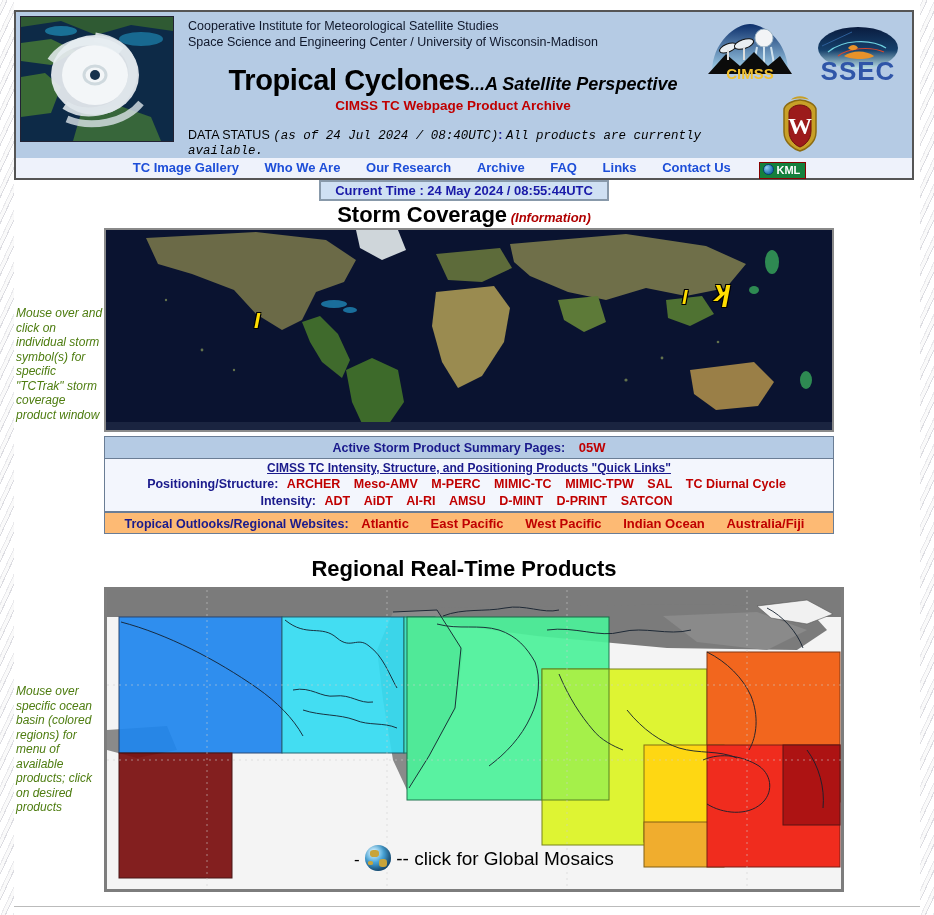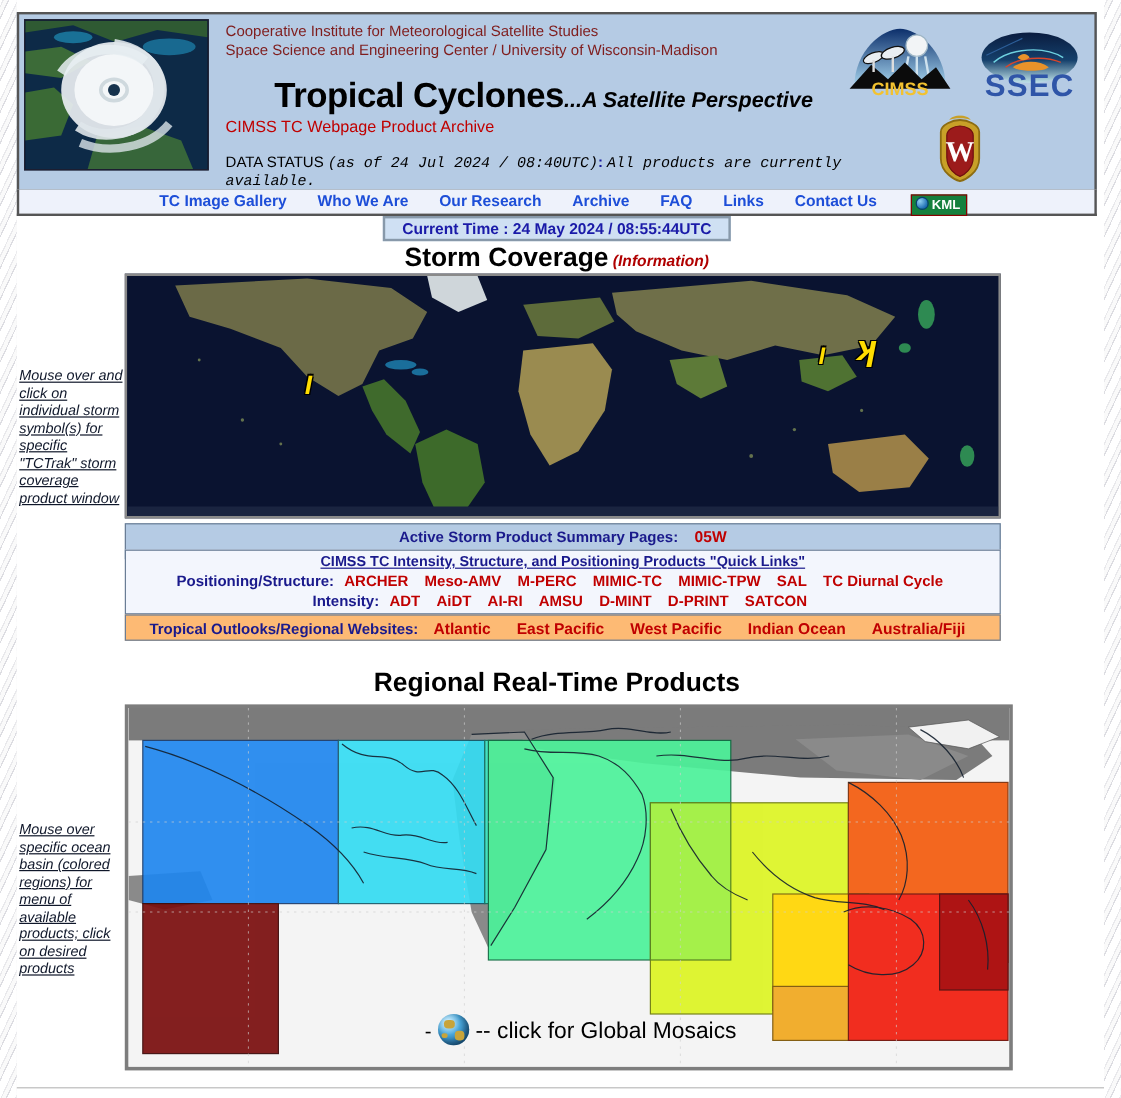--- a/index.html
+++ b/index.html
@@ -27,25 +27,25 @@
   .header-table{
     position:absolute;left:0;top:10px;width:900px;height:150px;
     border:2px solid #555;background:#b5cbe4;box-sizing:border-box;
   }
   .hdr-thumb{
     position:absolute;left:4px;top:4px;width:152px;height:124px;
     border:1px solid #223;overflow:hidden;background:#0a1630;
   }
   .hdr-thumb svg{display:block;}
   .hdr-text{position:absolute;left:172px;top:6px;width:530px;}
-  .inst1,.inst2{font-size:12.5px;line-height:16px;color:#7f1d1d;}
+  .inst1,.inst2{font-size:12.5px;line-height:16px;color:#0f172a;}
   .title-row{margin-top:14px;text-align:center;}
   .title-main{font-size:29px;font-weight:bold;letter-spacing:-.4px;}
   .title-sub{font-size:18px;font-weight:bold;font-style:italic;}
-  .title-red{display:block;color:#c00000;font-weight:normal;font-size:13.5px;margin-top:1px;}
+  .title-red{display:block;text-align:center;color:#c00000;font-weight:bold;font-size:13.5px;margin-top:1px;}
   .datastatus{margin-top:15px;font-size:12.5px;}
   .datastatus b{font-weight:normal;}
   .datastatus i{font-style:italic;font-family:Liberation Mono, monospace;}
   .ds-colon{color:#1a1a9c;font-weight:bold;}
 
   .logos{position:absolute;right:6px;top:4px;width:200px;height:140px;}
   .logo-cimss{position:absolute;left:0;top:6px;}
   .logo-ssec{position:absolute;left:108px;top:10px;}
   .logo-w{position:absolute;left:72px;top:80px;}
 
@@ -79,21 +79,21 @@
   }
 
   
   .section-heading{position:absolute;width:900px;text-align:center;}
   .sh-main{font-size:22px;font-weight:bold;}
   .sh-note{font-size:13px;font-weight:bold;font-style:italic;color:#b00000;cursor:pointer;}
 
   
   .sidenote{
     position:absolute;width:88px;font-size:12px;font-style:italic;
-    line-height:14.5px;color:#0f172a;text-decoration:underline;
+    line-height:14.5px;color:#4d7c0f;
   }
   .sc-map-frame{
     position:absolute;left:90px;top:228px;width:730px;height:204px;
     border:2px solid #8a8a8a;box-sizing:border-box;background:#0a1330;overflow:hidden;
   }
   .storm-symbol{position:absolute;color:#ffdd00;font-weight:bold;font-style:italic;
     text-shadow:1px 1px 0 #000,-1px 1px 0 #000,1px -1px 0 #000,-1px -1px 0 #000;}
 
   
   .lt{position:absolute;left:90px;width:730px;box-sizing:border-box;border:1px solid #6a7d95;}

